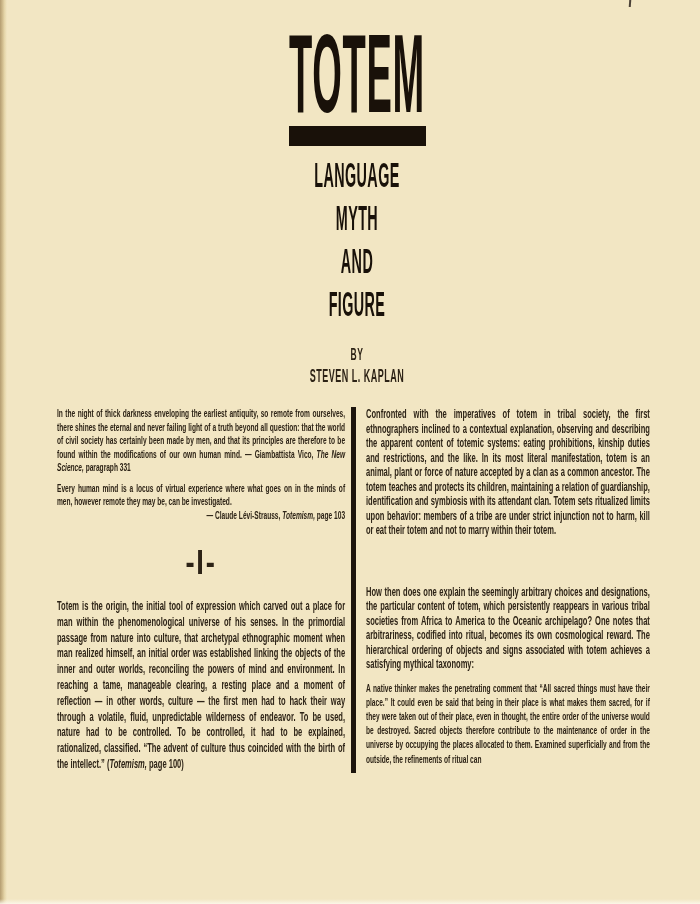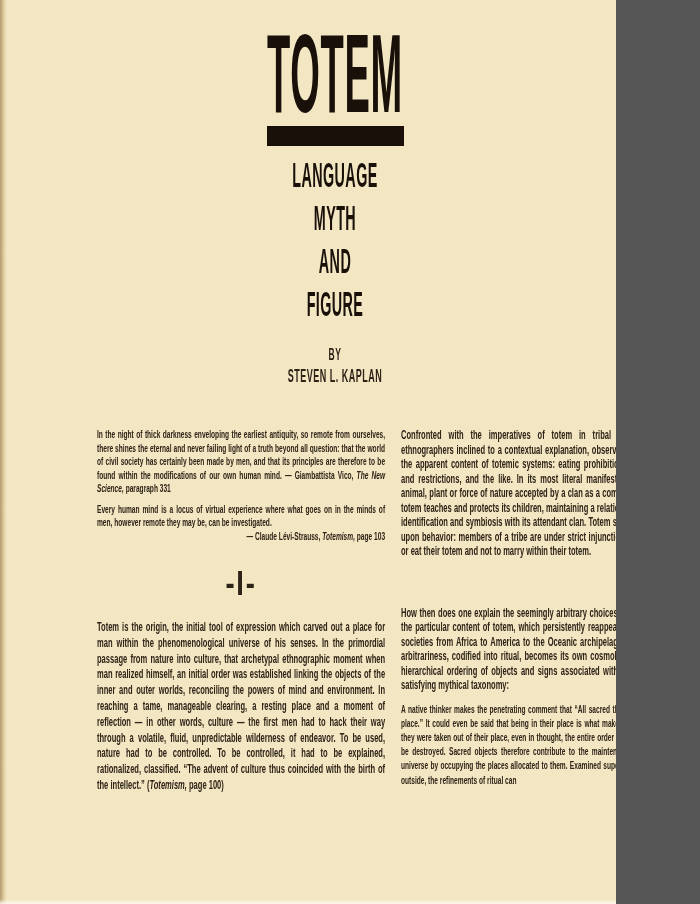--- a/index.html
+++ b/index.html
@@ -9,28 +9,27 @@
     --divider:#1d150d;
   }
   *{margin:0;padding:0;box-sizing:border-box;}
   html,body{width:700px;height:904px;}
   body{
     font-family:"Liberation Sans","DejaVu Sans",sans-serif;
     background:#555;
   }
   .page{
     position:relative;
-    width:616px;height:904px;
+    width:700px;height:904px;
     overflow:hidden;
     color:var(--ink);
     background:
       radial-gradient(ellipse at 70% 18%, #f7edd0 0%, var(--paper) 55%, #eede b5 100%),
       var(--paper);
     background-color:var(--paper);
-    padding-left:40px;
   }
   
   .scan-left{
     position:absolute;left:0;top:0;bottom:0;width:7px;
     background:linear-gradient(90deg,#a99062 0,#c9b383 35%,#e3d3a5 65%,rgba(227,211,165,0) 100%);
     opacity:.85;
   }
   .scan-bottom{
     position:absolute;left:0;right:0;bottom:0;height:5px;
     background:linear-gradient(0deg,rgba(252,248,236,.9),rgba(252,248,236,0));
@@ -71,21 +70,21 @@
   }
   .byline-author{
     font-size:18px;line-height:22px;font-weight:bold;
     transform:scaleX(0.5);transform-origin:50% 50%;letter-spacing:1px;
   }
 
   
   .columns{
     display:flex;
     align-items:stretch;
-    margin-top:41px;
+    margin-top:20px;
     padding-left:57px;
   }
   .col-left{width:288px;flex:0 0 288px;}
   .col-left-inner{
     width:458px;
     transform:scaleX(0.629);transform-origin:0 0;
   }
   .divider{
     width:5px;
     margin-left:6px;

